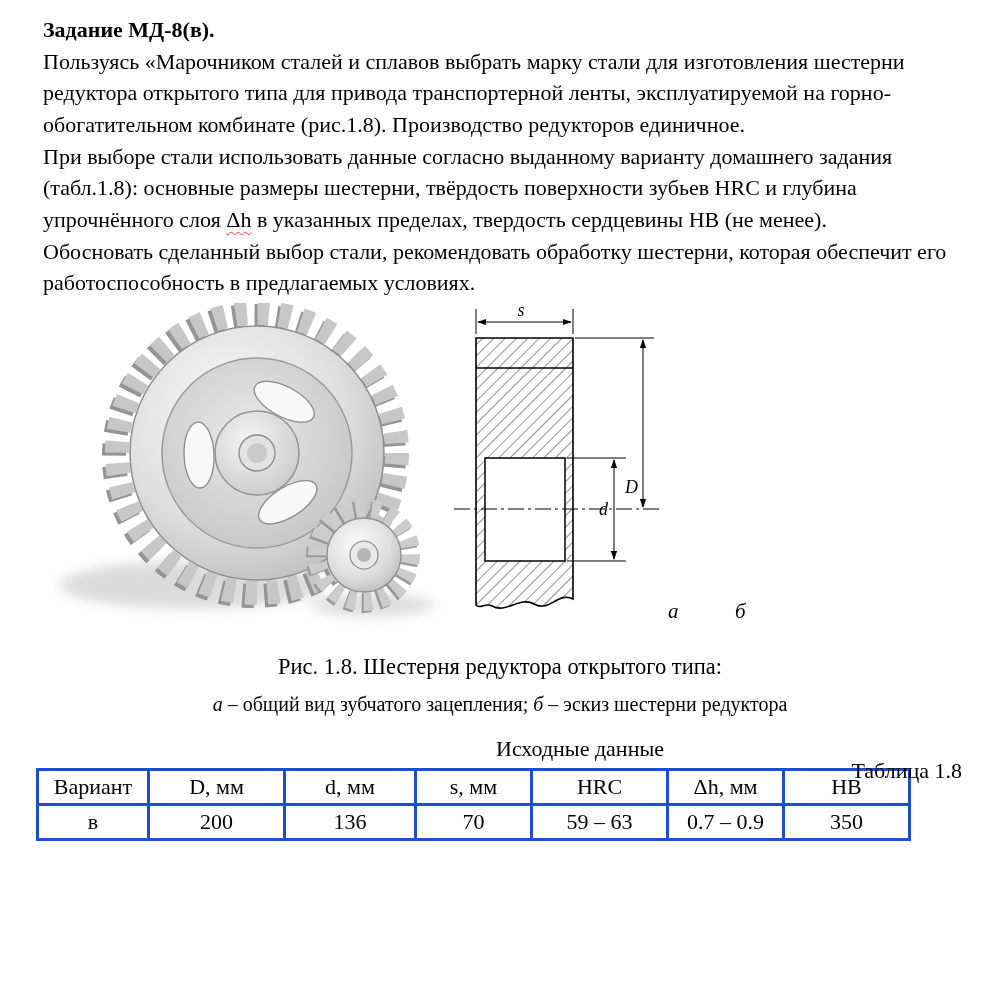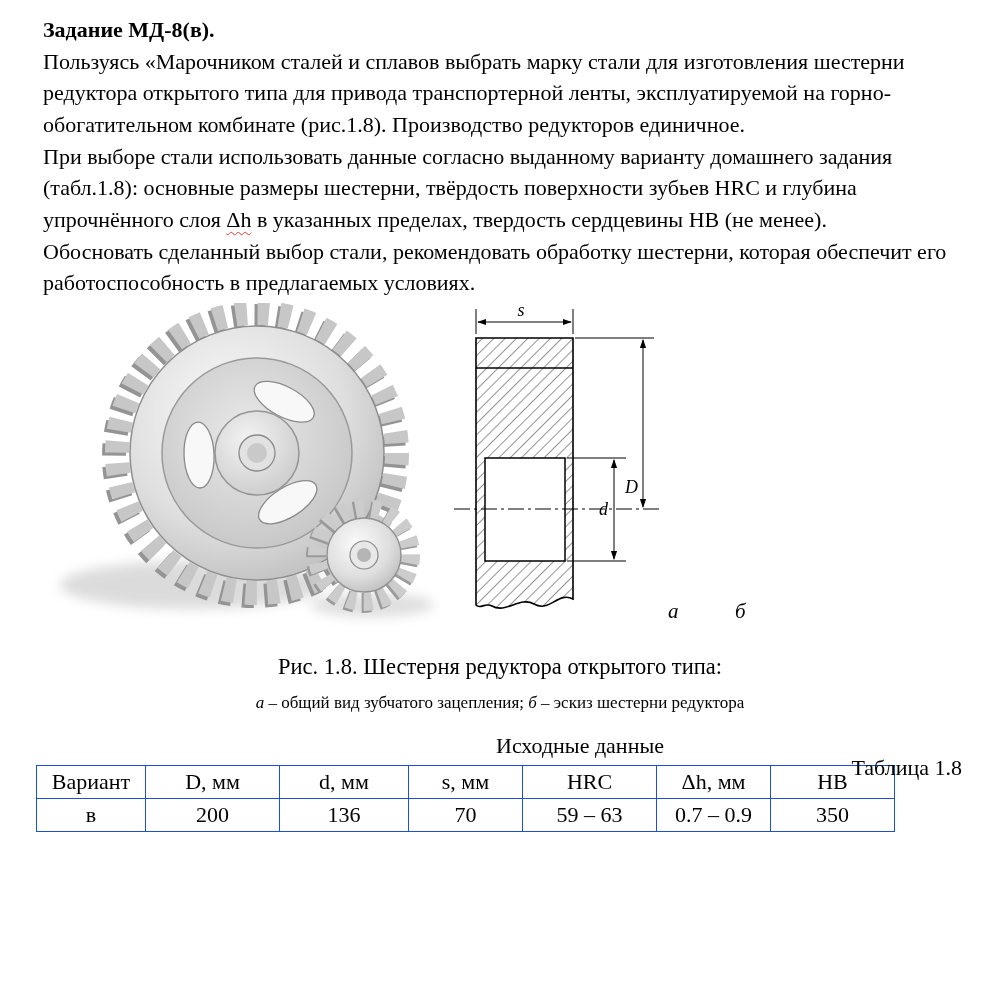--- a/index.html
+++ b/index.html
@@ -10,27 +10,27 @@
   .b{font-weight:bold;}
   .misspell{text-decoration:underline;text-decoration-style:wavy;text-decoration-color:#e03c31;
             text-decoration-thickness:1px;text-underline-offset:4px;}
   .figure{position:relative;height:335px;margin-top:4px;}
   .photo{position:absolute;left:42px;top:0;}
   .draw{position:absolute;left:438px;top:0;}
   .fig-lab{position:absolute;top:296px;font-style:italic;font-size:21px;}
   .lab-a{left:668px;}
   .lab-b{left:735px;}
   .caption{text-align:center;font-size:22.5px;margin-top:16px;}
-  .subcaption{text-align:center;font-size:17px;margin-top:13px;}
+  .subcaption{text-align:center;font-size:20px;margin-top:13px;}
   .subcaption i{font-style:italic;}
   .tcap{position:relative;margin:20px 38px 2px 36px;font-size:22px;height:30px;}
   .tcap .l{position:absolute;left:460px;}
   .tcap .r{position:absolute;right:0;margin-top:22px;}
   table{border-collapse:collapse;margin-left:36px;font-size:22px;table-layout:fixed;}
-  th,td{border:1px solid #1d4ed8;text-align:center;padding:1px 4px;height:30px;font-weight:normal;}
+  th,td{border:3px solid #1d4ed8;text-align:center;padding:1px 4px;height:30px;font-weight:normal;}
   .c0{width:100px;} .c1{width:125px;} .c2{width:120px;} .c3{width:105px;}
   .c4{width:125px;} .c5{width:105px;} .c6{width:115px;}
   svg text{font-family:"Liberation Serif", serif;}
 </style>
 </head>
 <body>
 
 <div class="page">
 
   <div class="text">

